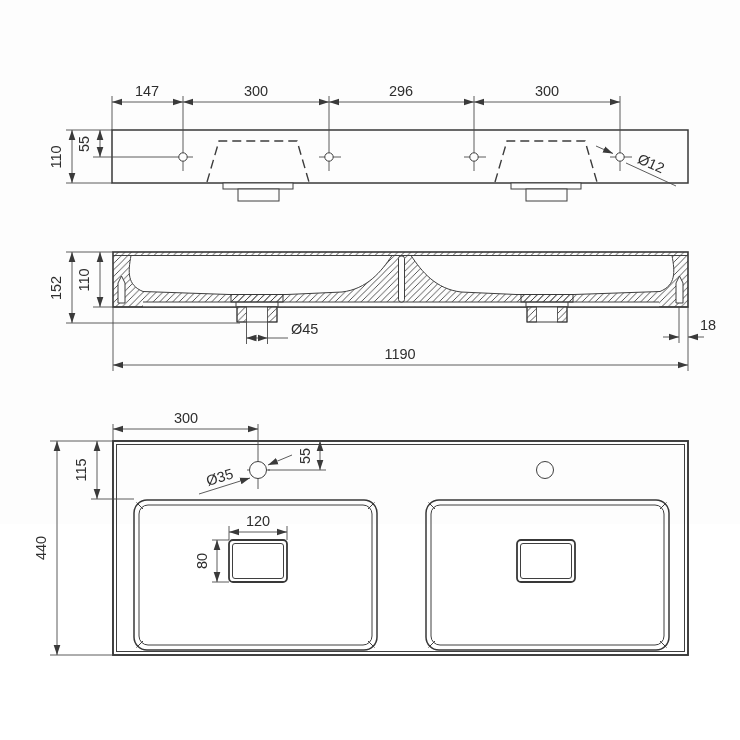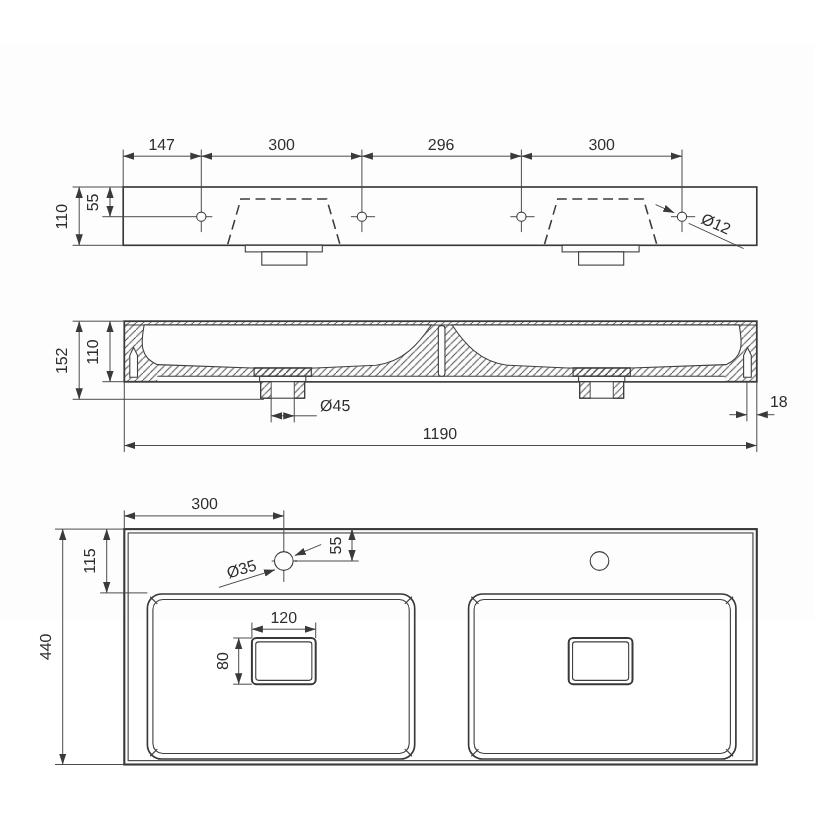--- a/index.html
+++ b/index.html
@@ -1,17 +1,17 @@
 <!DOCTYPE html>
 <html><head>
 <meta charset="utf-8">
 <style>
   html,body{margin:0;padding:0;background:#ffffff;}
   body{width:740px;height:740px;font-family:"Liberation Sans",sans-serif;}
-  .canvas-wrap{width:740px;height:524px;background:#fdfdfd;position:relative;margin-top:40px;}
+  .canvas-wrap{width:740px;height:524px;background:#fdfdfd;position:relative;}
   svg{display:block;}
   svg text{
     font-family:"Liberation Sans","DejaVu Sans",sans-serif;
     font-size:14.5px;
     fill:#2e2e2e;
   }
   .geo{stroke:#383838;stroke-width:1.5;fill:none;}
   .geo-thick{stroke:#383838;stroke-width:1.8;fill:none;}
   .geo-thin{stroke:#3f3f3f;stroke-width:1;fill:none;}
   .hidden-line{stroke:#3c3c3c;stroke-width:1.4;fill:none;stroke-dasharray:9 5;}

